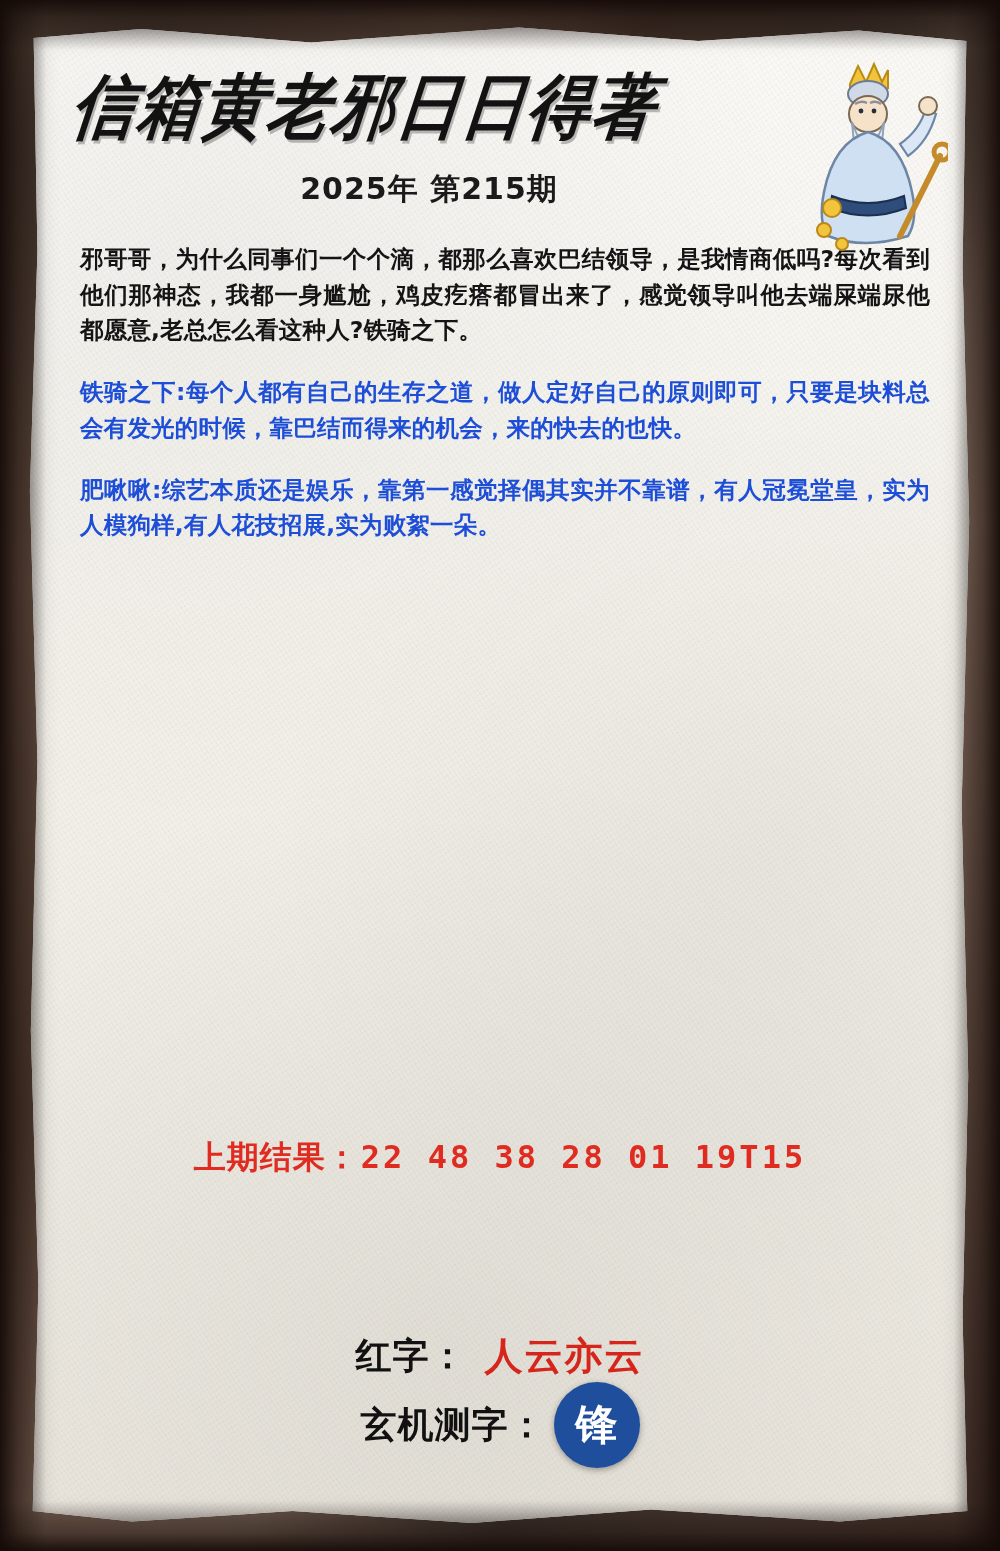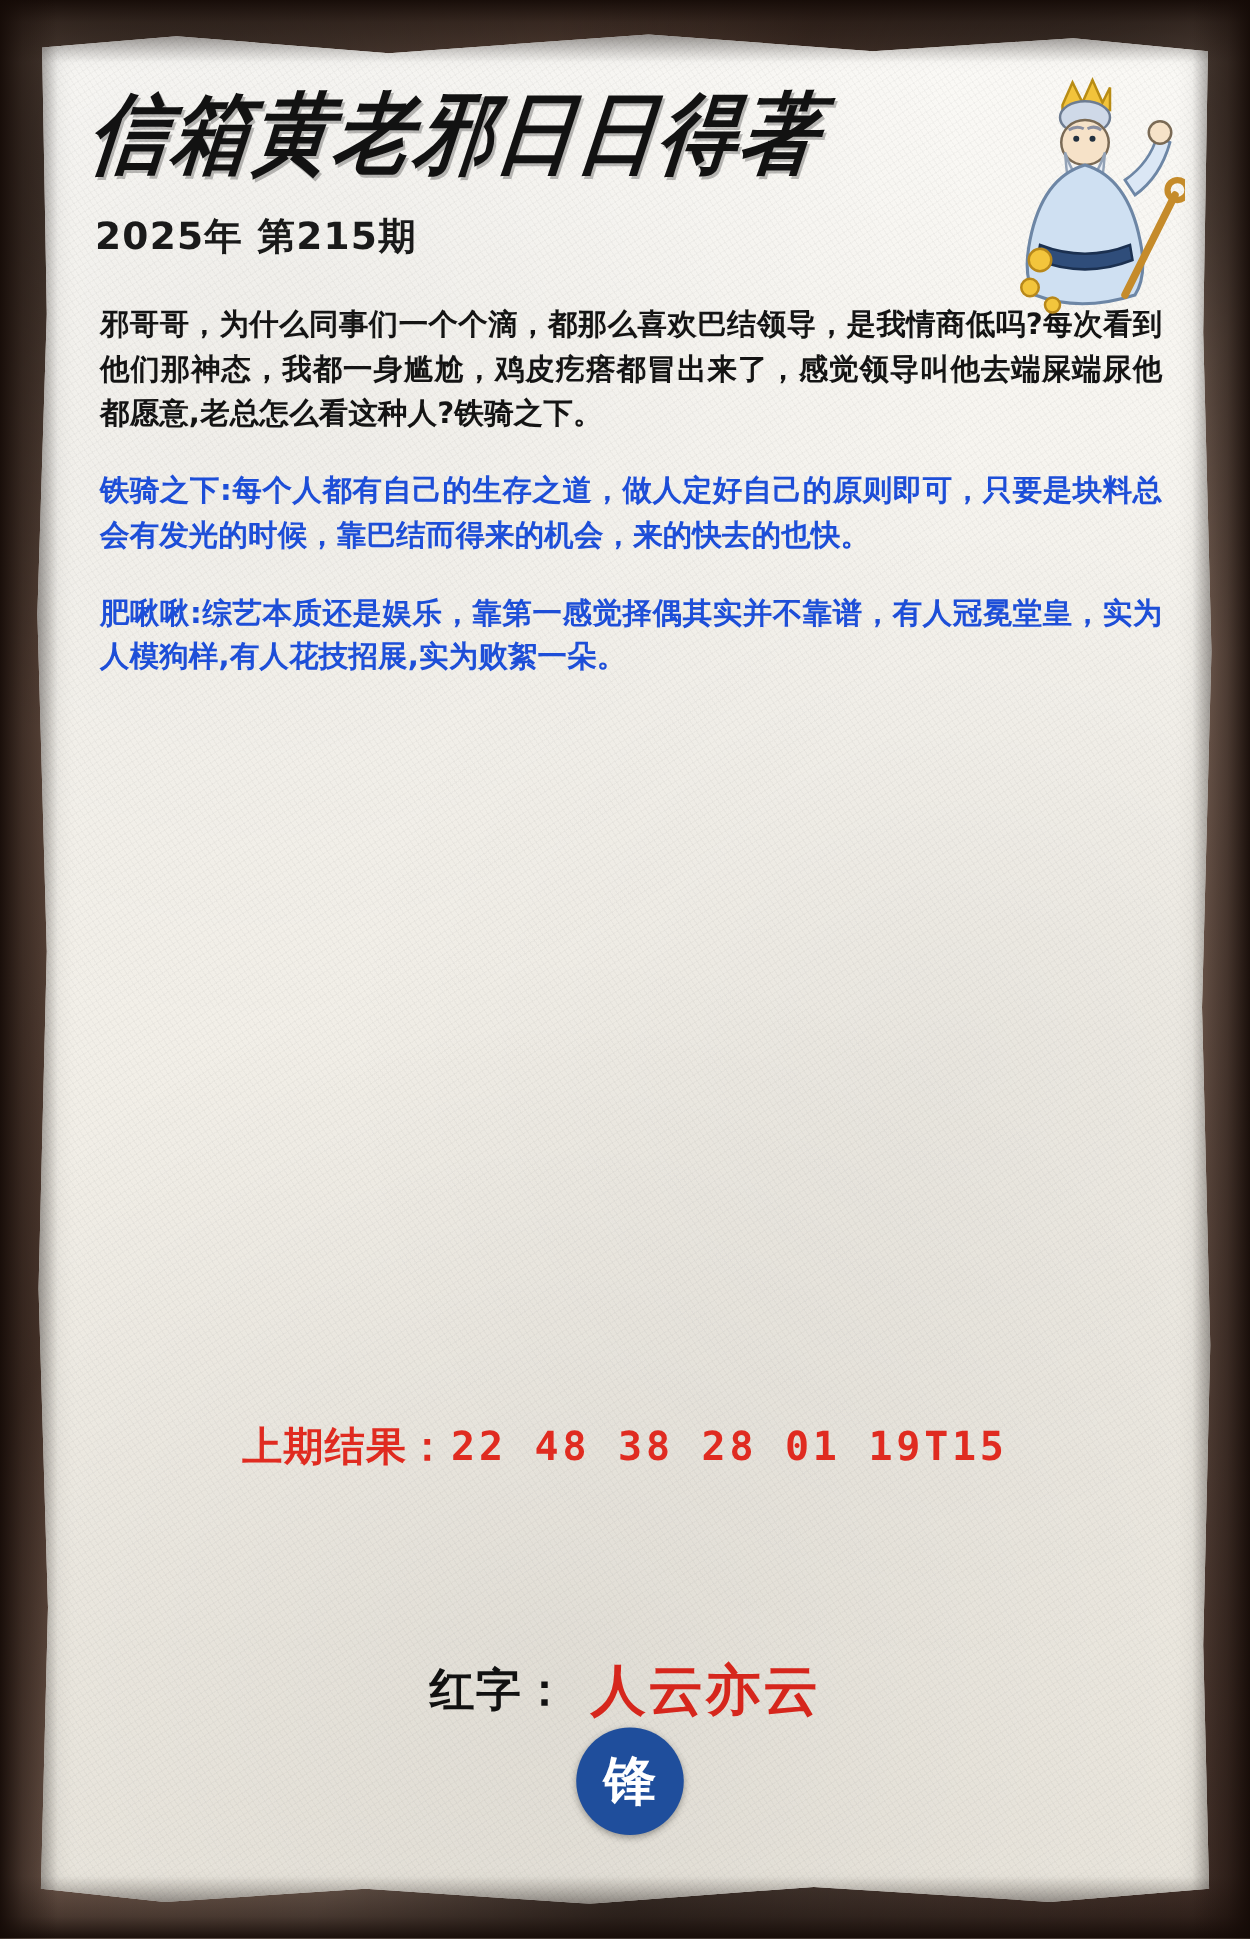--- a/index.html
+++ b/index.html
@@ -82,21 +82,21 @@
     letter-spacing: 2px;
     color: #121212;
     font-style: italic;
     transform: skewX(-6deg) scaleY(1.12);
     transform-origin: left top;
     white-space: nowrap;
     text-shadow: 2px 2px 0 rgba(0,0,0,0.25);
   }
   .issue {
     margin-top: 34px;
-    text-align: left;
+    text-align: center;
     padding-right: 150px;
     font-family: "DejaVu Sans", sans-serif;
     font-weight: bold;
     font-size: 30px;
     color: #1a1a1a;
     letter-spacing: 1px;
   }
 
   .mascot {
     position: absolute;
@@ -161,21 +161,21 @@
   .foot-label {
     font-family: "DejaVu Sans", sans-serif;
     font-weight: bold;
     font-size: 36px;
     color: #111;
     letter-spacing: 1px;
   }
   .foot-red {
     font-family: "DejaVu Sans", sans-serif;
     font-weight: bold;
-    font-size: 44px;
+    font-size: 38px;
     color: #d6261c;
     margin-left: 18px;
     letter-spacing: 2px;
   }
   .circle-word {
     width: 86px;
     height: 86px;
     border-radius: 50%;
     background: #1f4e9c;
     color: #ffffff;
@@ -247,18 +247,19 @@
         <span class="label">上期结果：</span><span class="nums">22 48 38 28 01 19T15</span>
       </div>
     </div>
 
     <div class="footer">
       <div class="foot-block">
         <span class="foot-label">红字：</span>
         <span class="foot-red">人云亦云</span>
       </div>
       <div class="foot-block">
+        <span class="foot-label">玄机测字：</span>
         <span class="circle-word">锋</span>
       </div>
     </div>
 
   </div>
 </div>
 
 </body></html>

